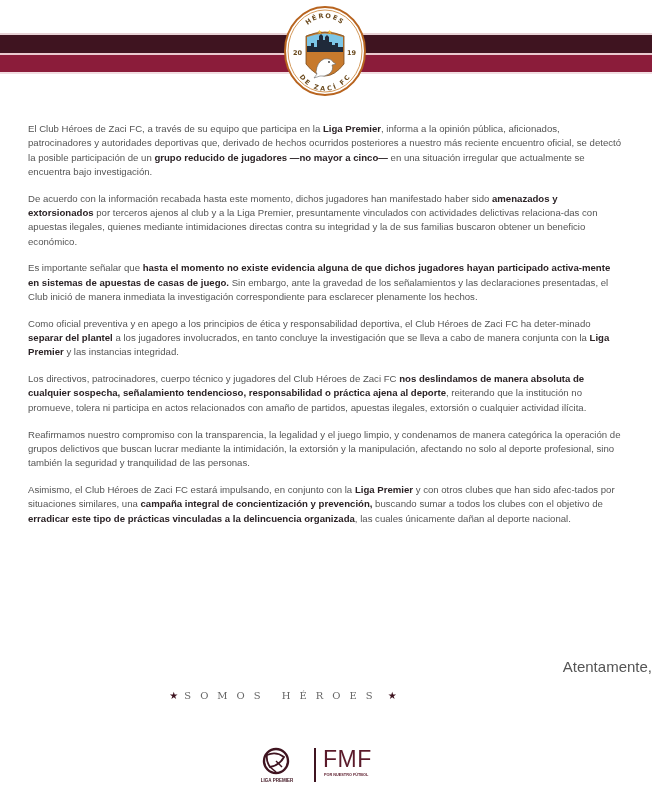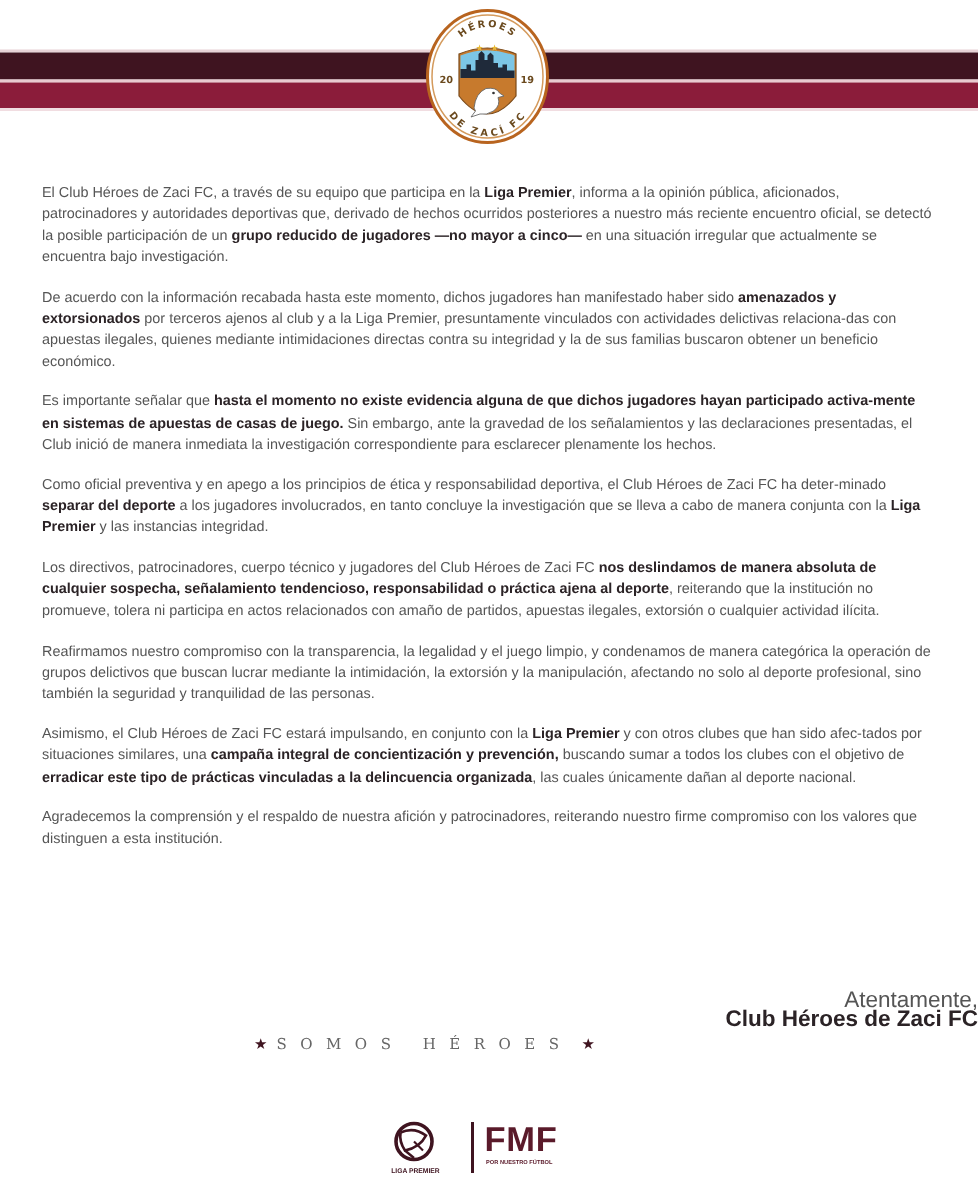--- a/index.html
+++ b/index.html
@@ -24,21 +24,21 @@
     .signoff .club { font-weight: bold; color: #2b2326; }
 
     .motto { position: absolute; left: 0; top: 690px; width: 566px; text-align: center; font-size: 10px;
              letter-spacing: 9px; color: #666; font-family: "DejaVu Serif", serif; }
     .motto .star { color: #3f1420; letter-spacing: 0; font-size: 10px; margin: 0 6px; }
 
     .footer { position: absolute; left: 256px; top: 745px; width: 140px; height: 42px; }
     .lp-logo { position: absolute; left: 0; top: 0; width: 40px; height: 42px; }
     .lp-label { position: absolute; left: 0; top: 33px; width: 42px; text-align: center; font-size: 4.5px; font-weight: bold; color: #3f1420; }
     .divider { position: absolute; left: 58px; top: 3px; width: 1.5px; height: 34px; background: #3f1420; }
-    .fmf { position: absolute; left: 67px; top: 1px; font-size: 23px; font-weight: bold; color: #5a1a2a; letter-spacing: 0.5px; font-family: "Liberation Sans", sans-serif; }
+    .fmf { position: absolute; left: 67px; top: 1px; font-size: 23px; font-weight: normal; color: #5a1a2a; letter-spacing: 0.5px; font-family: "Liberation Sans", sans-serif; }
     .fmf-sub { position: absolute; left: 68px; top: 28px; font-size: 3.8px; font-weight: bold; color: #5a1a2a; }
   </style>
 </head>
 <body>
 
 <div class="header">
   <div class="stripe-edge-top"></div>
   <div class="stripe-dark"></div>
   <div class="stripe-sep"></div>
   <div class="stripe-red"></div>
@@ -70,30 +70,28 @@
     <circle cx="45" cy="56" r="0.9" fill="#333"></circle>
     <text x="9" y="49" font-size="6.5" font-weight="bold" fill="#6b4a1e" font-family="DejaVu Sans, sans-serif">20</text>
     <text x="63" y="49" font-size="6.5" font-weight="bold" fill="#6b4a1e" font-family="DejaVu Sans, sans-serif">19</text>
   </svg>
 </div>
 
 <div class="body-text" id="statement">
     <p class="para"><span>El Club Héroes de Zaci FC, a través de su equipo que participa en la </span><b>Liga Premier</b><span>, informa a la opinión pública, aficionados, patrocinadores y autoridades deportivas que, derivado de hechos ocurridos posteriores a nuestro más reciente encuentro oficial, se detectó la posible participación de un </span><b>grupo reducido de jugadores —no mayor a cinco—</b><span> en una situación irregular que actualmente se encuentra bajo investigación.</span></p>
     <p class="para"><span>De acuerdo con la información recabada hasta este momento, dichos jugadores han manifestado haber sido </span><b>amenazados y extorsionados</b><span> por terceros ajenos al club y a la Liga Premier, presuntamente vinculados con actividades delictivas relaciona-das con apuestas ilegales, quienes mediante intimidaciones directas contra su integridad y la de sus familias buscaron obtener un beneficio económico.</span></p>
     <p class="para"><span>Es importante señalar que </span><b>hasta el momento no existe evidencia alguna de que dichos jugadores hayan participado activa-mente en sistemas de apuestas de casas de juego.</b><span> Sin embargo, ante la gravedad de los señalamientos y las declaraciones presentadas, el Club inició de manera inmediata la investigación correspondiente para esclarecer plenamente los hechos.</span></p>
-    <p class="para"><span>Como oficial preventiva y en apego a los principios de ética y responsabilidad deportiva, el Club Héroes de Zaci FC ha deter-minado </span><b>separar del deporte</b><span> a los jugadores involucrados, en tanto concluye la investigación que se lleva a cabo de manera conjunta con la </span><b>Liga Premier</b><span> y las instancias integridad.</span></p>
+    <p class="para"><span>Como oficial preventiva y en apego a los principios de ética y responsabilidad deportiva, el Club Héroes de Zaci FC ha deter-minado </span><b>separar del plantel</b><span> a los jugadores involucrados, en tanto concluye la investigación que se lleva a cabo de manera conjunta con la </span><b>Liga Premier</b><span> y las instancias integridad.</span></p>
     <p class="para"><span>Los directivos, patrocinadores, cuerpo técnico y jugadores del Club Héroes de Zaci FC </span><b>nos deslindamos de manera absoluta de cualquier sospecha, señalamiento tendencioso, responsabilidad o práctica ajena al deporte</b><span>, reiterando que la institución no promueve, tolera ni participa en actos relacionados con amaño de partidos, apuestas ilegales, extorsión o cualquier actividad ilícita.</span></p>
     <p class="para"><span>Reafirmamos nuestro compromiso con la transparencia, la legalidad y el juego limpio, y condenamos de manera categórica la operación de grupos delictivos que buscan lucrar mediante la intimidación, la extorsión y la manipulación, afectando no solo al deporte profesional, sino también la seguridad y tranquilidad de las personas.</span></p>
     <p class="para"><span>Asimismo, el Club Héroes de Zaci FC estará impulsando, en conjunto con la </span><b>Liga Premier</b><span> y con otros clubes que han sido afec-tados por situaciones similares, una </span><b>campaña integral de concientización y prevención,</b><span> buscando sumar a todos los clubes con el objetivo de </span><b>erradicar este tipo de prácticas vinculadas a la delincuencia organizada</b><span>, las cuales únicamente dañan al deporte nacional.</span></p>
-    <p class="para"><span>Agradecemos la comprensión y el respaldo de nuestra afición y patrocinadores, reiterando nuestro firme compromiso con los valores que distinguen a esta institución.</span></p>
   </div>
 
 <div class="signoff">
   <div>Atentamente,</div>
-  <div class="club">Club Héroes de Zaci FC</div>
 </div>
 
 <div class="motto">
   <span class="star">★</span><span>SOMOS HÉROES</span><span class="star">★</span>
 </div>
 
 <div class="footer">
   <svg class="lp-logo" viewBox="0 0 40 42">
     <circle cx="20" cy="16" r="12" fill="none" stroke="#3f1420" stroke-width="2.4"></circle>
     <path d="M 11 10 Q 20 6 28 12 Q 24 20 14 22 Q 10 16 11 10" fill="none" stroke="#3f1420" stroke-width="1.8"></path>

